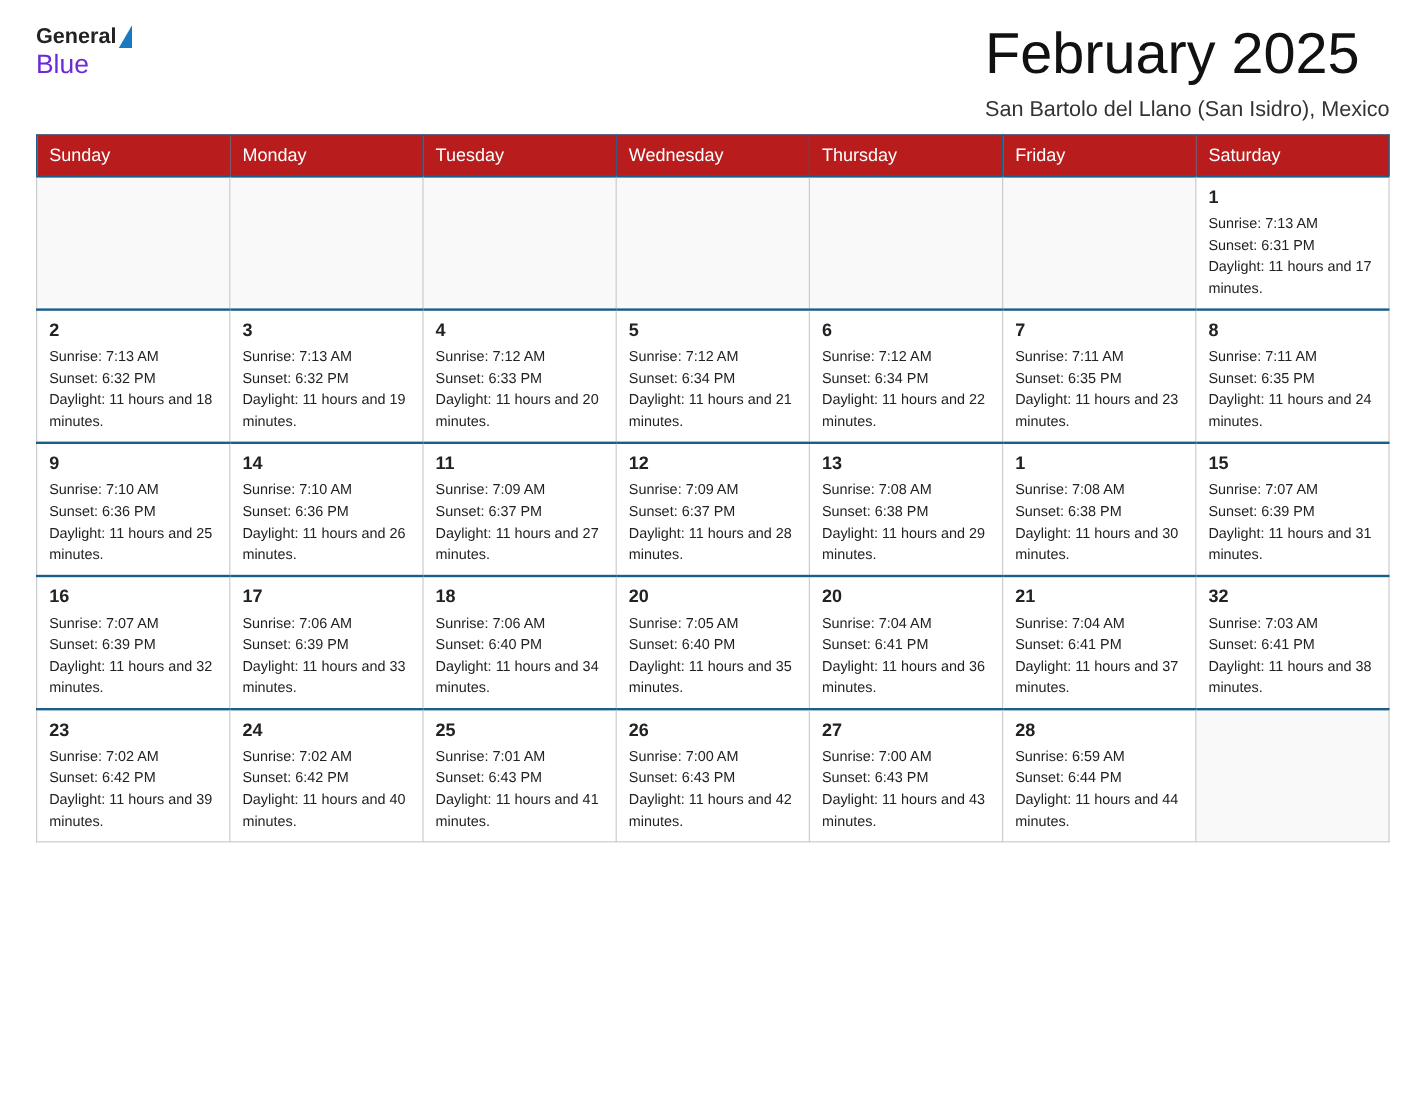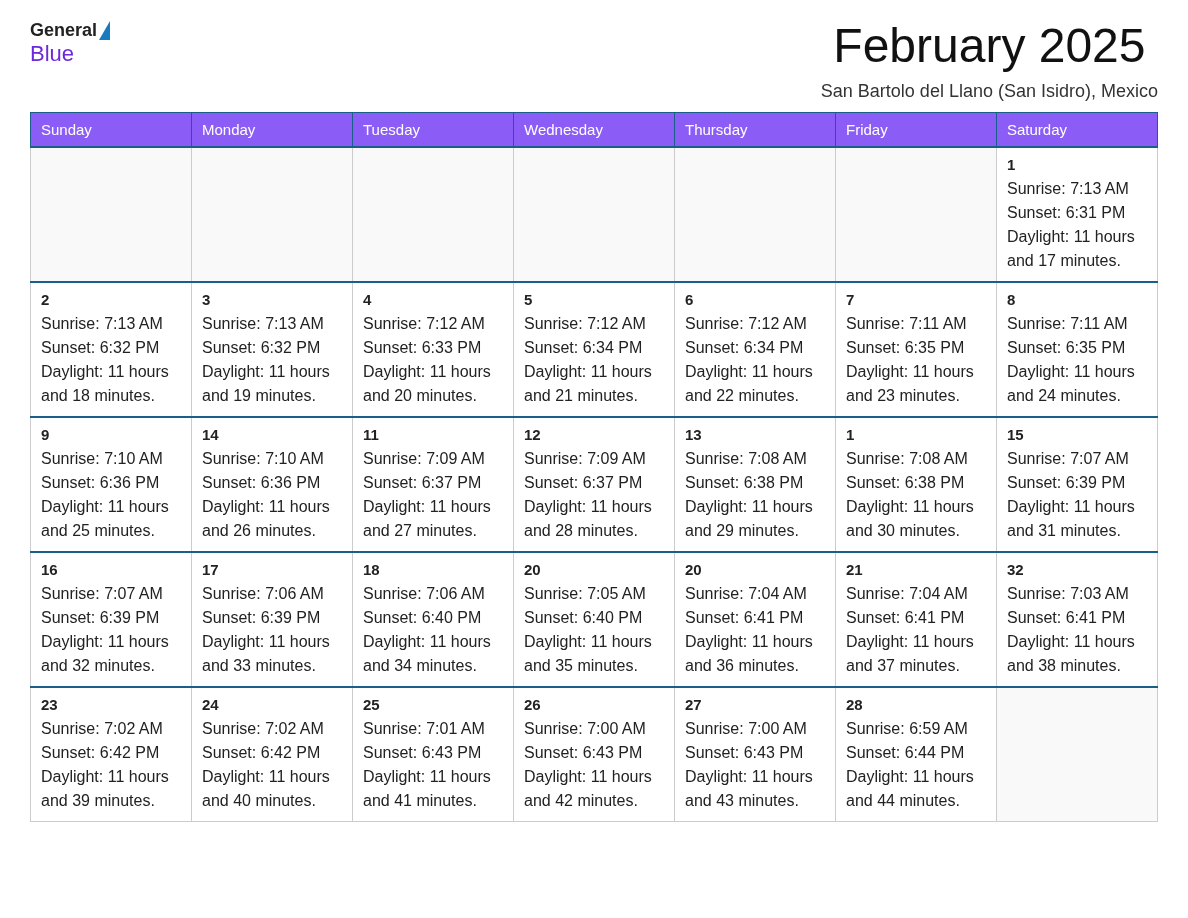--- a/index.html
+++ b/index.html
@@ -33,40 +33,40 @@
       font-size: 22px;
       font-weight: normal;
       color: #6d28d9;
       margin-left: 0px;
     }
     .logo-blue-row {
       display: flex;
       align-items: center;
     }
     .title-block {
-      text-align: center;
+      text-align: left;
     }
     .month-title {
       font-size: 48px;
       font-weight: normal;
       color: #111;
       line-height: 1.1;
     }
     .location-subtitle {
       font-size: 18px;
       color: #333;
       margin-top: 8px;
     }
     .calendar {
       width: 100%;
       border-collapse: collapse;
       margin-top: 8px;
     }
     .calendar th {
-      background-color: #8b5cf6;
+      background-color: #b91c1c;
       color: #fff;
       text-align: left;
       padding: 8px 10px;
       font-size: 15px;
       font-weight: normal;
       border: 1px solid #1a5f8a;
     }
     .calendar td {
       vertical-align: top;
       padding: 8px 10px;
@@ -80,21 +80,21 @@
     .calendar td.empty {
       background: #f9f9f9;
     }
     .day-number {
       font-size: 15px;
       font-weight: bold;
       display: block;
       margin-bottom: 4px;
     }
     .day-info {
-      font-size: 16px;
+      font-size: 12px;
       line-height: 1.5;
       color: #222;
     }
     .calendar tr td {
       border-top: 2px solid #1a5f8a;
     }
     .calendar thead tr th {
       border: 1px solid #1a5f8a;
     }
   </style>

